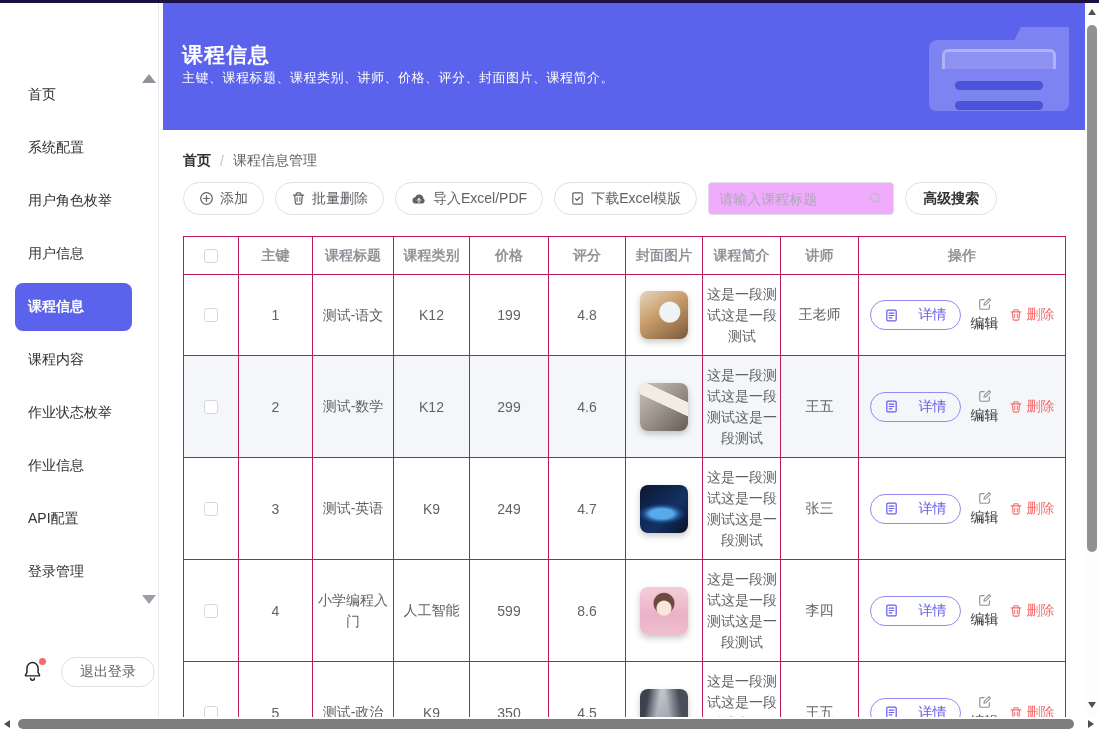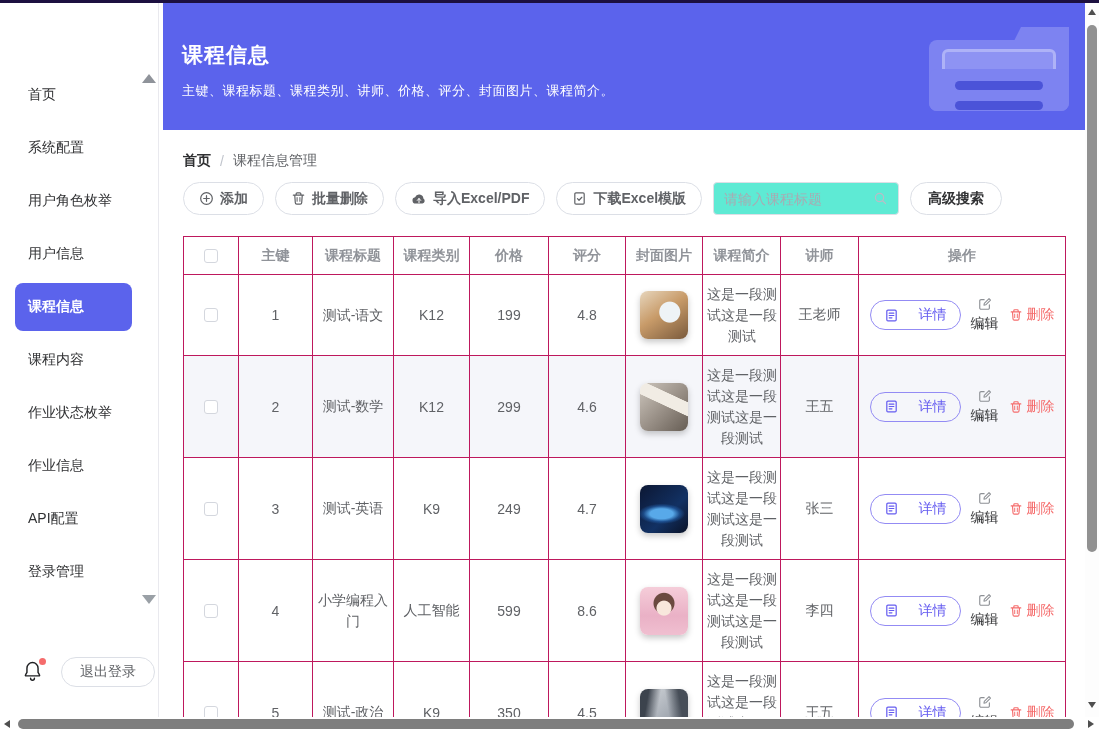--- a/index.html
+++ b/index.html
@@ -26,43 +26,43 @@
     display:flex; align-items:center; padding-left:21px; gap:16px; }
   .bell-wrap { position:relative; width:24px; height:26px; cursor:pointer; }
   .bell-dot { position:absolute; top:-1px; right:-1px; width:7px; height:7px; border-radius:50%; background:#f56c6c; }
   .logout-btn { height:30px; padding:0 18px; border:1px solid #dcdfe6; border-radius:15px; background:#fff;
     font-size:14px; color:#606266; cursor:pointer; font-family:inherit; }
 
   
   .content { position:absolute; top:0; left:163px; width:922px; height:100%; background:#fff; }
   .banner { position:relative; height:127px; background:#5b63ec; color:#fff; padding:38px 0 0 19px; }
   .banner-title { font-size:21px; font-weight:700; letter-spacing:1px; }
-  .banner-subtitle { margin-top:13px; font-size:13px; letter-spacing:.5px; }
+  .banner-subtitle { font-size:13px; letter-spacing:.5px; }
   .folder { position:absolute; right:16px; top:24px; width:140px; height:84px; }
   .folder-tab { position:absolute; right:0; top:0; width:60px; height:24px; background:#7d83f1;
     clip-path:polygon(20% 0,100% 0,100% 100%,0 100%); }
   .folder-back { position:absolute; left:0; right:0; top:13px; bottom:0; background:#7d83f1; border-radius:8px; }
   .folder-paper { position:absolute; left:13px; right:13px; top:22px; height:28px; background:#8e93f3;
     border:3px solid #aeb2f7; border-radius:6px; }
   .folder-front { position:absolute; left:0; right:0; top:42px; bottom:0; background:#7d83f1; border-radius:8px; }
   .folder-line { position:absolute; left:26px; right:26px; height:9px; border-radius:5px; background:#4b53d8; }
   .folder-line.l1 { top:12px; } .folder-line.l2 { top:32px; }
 
   .page-body { padding:0 20px; }
   .breadcrumb { margin-top:21px; display:flex; align-items:center; gap:9px; font-size:14px; height:19px; }
   .bc-root { color:#303133; font-weight:700; cursor:pointer; }
   .bc-sep { color:#c0c4cc; }
   .bc-current { color:#606266; }
 
   .toolbar { margin-top:12px; display:flex; align-items:center; gap:11px; height:33px; }
   .tool-btn { height:33px; padding:8px 15px; border:1px solid #dcdfe6; border-radius:17px; background:#fff;
     color:#606266; font-size:14px; display:inline-flex; align-items:center; gap:6px; cursor:pointer;
-    font-family:inherit; white-space:nowrap;font-weight:bold; }
+    font-family:inherit; white-space:nowrap; }
   .tool-btn svg { flex:0 0 auto; }
-  .search-box { width:186px; height:33px; border:1px solid #dcdfe6; border-radius:4px; background:#5eead4;
+  .search-box { width:186px; height:33px; border:1px solid #dcdfe6; border-radius:4px; background:#f0abfc;
     display:flex; align-items:center; padding:0 10px; gap:6px; }
   .search-box input { border:none; outline:none; flex:1; min-width:0; font-size:14px; color:#606266;
     font-family:inherit; background:transparent; }
   .search-box input::placeholder { color:#a8abb2; }
   .search-icon { color:#b9bdc6; }
   .adv-btn { font-weight:700; color:#303133; padding:0 17px; gap:8px; }
 
   
   .data-table { margin-top:21px; width:882px; border-collapse:collapse; table-layout:fixed; }
   .data-table th, .data-table td { border:1px solid #be185d; text-align:center; vertical-align:middle;

